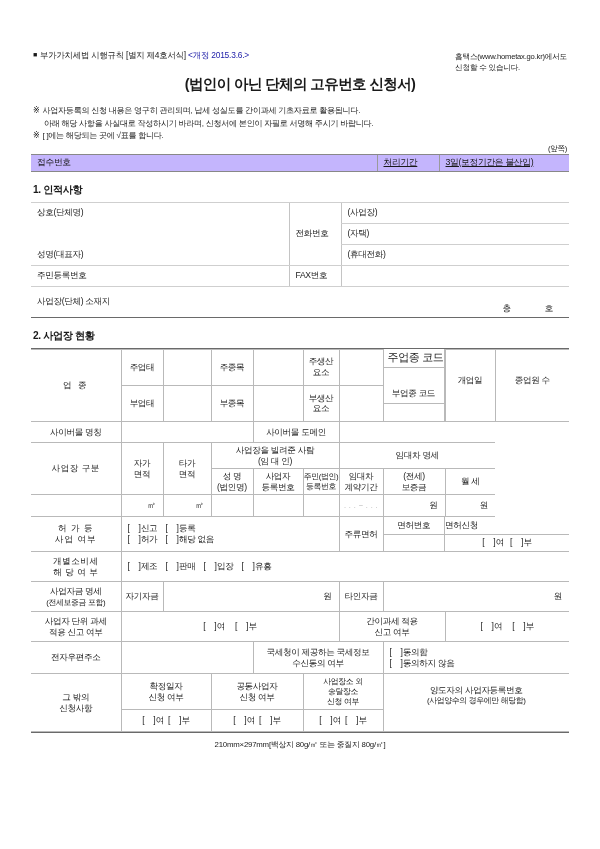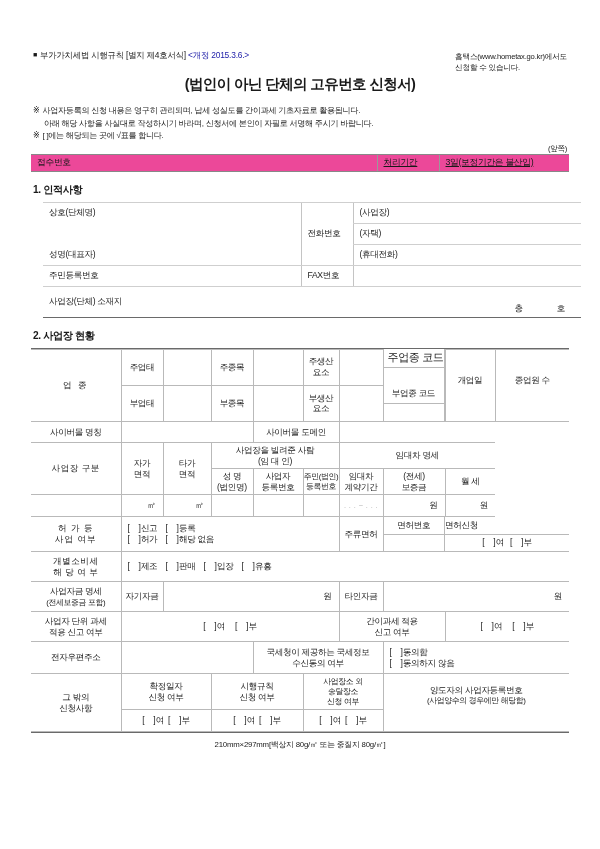--- a/index.html
+++ b/index.html
@@ -103,39 +103,39 @@
     vertical-align: middle;
     text-align: center;
     line-height: 1.25;
   }
   .lpad { text-align: left !important; padding-left: 6px !important; }
   .rpad { text-align: right !important; padding-right: 7px !important; }
 
   
   table.receipt { margin-top: 0; }
   table.receipt td {
-    background: #ec4899;
+    background: #c4b5fd;
     border-top: 0.8px solid #888;
     border-bottom: 0.8px solid #888;
     border-left: none; border-right: none;
     height: 17px;
     font-size: 8.8px;
   }
   table.receipt td.sep { border-left: 0.6px solid #9a9a9a; text-decoration: underline; }
 
   
   .sec-h {
     font-size: 10.2px;
     font-weight: bold;
     letter-spacing: -0.4px;
     margin: 11px 0 5px 2px;
   }
 
   
-  table.sec1 { border-top: 0.9px solid #6a6a6a; border-bottom: 0.9px solid #6a6a6a; margin-left: 12px; }
+  table.sec1 { border-top: 0.9px solid #6a6a6a; border-bottom: 0.9px solid #6a6a6a; }
   table.sec1 td {
     border-left: none; border-right: none;
     border-top: 0.6px solid #cfcfcf; border-bottom: 0.6px solid #cfcfcf;
     height: 21px;
   }
   table.sec1 td.vl { border-left: 0.6px solid #c4c4c4; }
   table.sec1 td.noline { border-top: none; border-bottom: none; }
   table.sec1 td.nb { border-bottom: none; }
   table.sec1 td.nt { border-top: none; }
 
@@ -473,21 +473,21 @@
     <tr>
       <td class="edgeL twoline" rowspan="2" style="height:36px">
         <span>그 밖의</span><br>
         <span>신청사항</span>
       </td>
       <td colspan="2" class="twoline" style="height:36px">
         <span>확정일자</span><br>
         <span>신청 여부</span>
       </td>
       <td colspan="2" class="twoline">
-        <span>시행규칙</span><br>
+        <span>공동사업자</span><br>
         <span>신청 여부</span>
       </td>
       <td colspan="2" class="twoline sm">
         <span>사업장소 외</span><br>
         <span>송달장소</span><br>
         <span>신청 여부</span>
       </td>
       <td colspan="3" rowspan="2" class="twoline edgeR">
         <div style="margin-top:-14px">양도자의 사업자등록번호</div>
         <div class="sm">(사업양수의 경우에만 해당함)</div>

